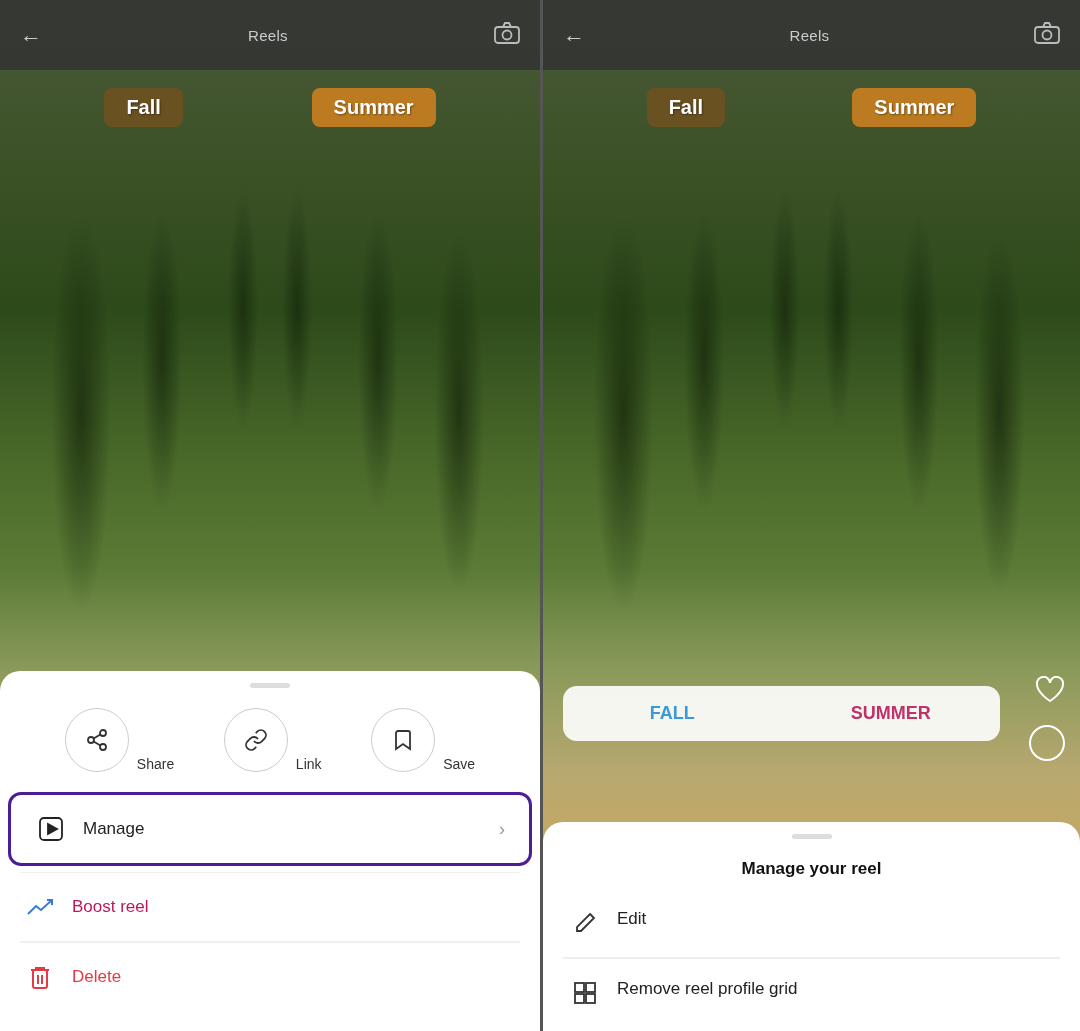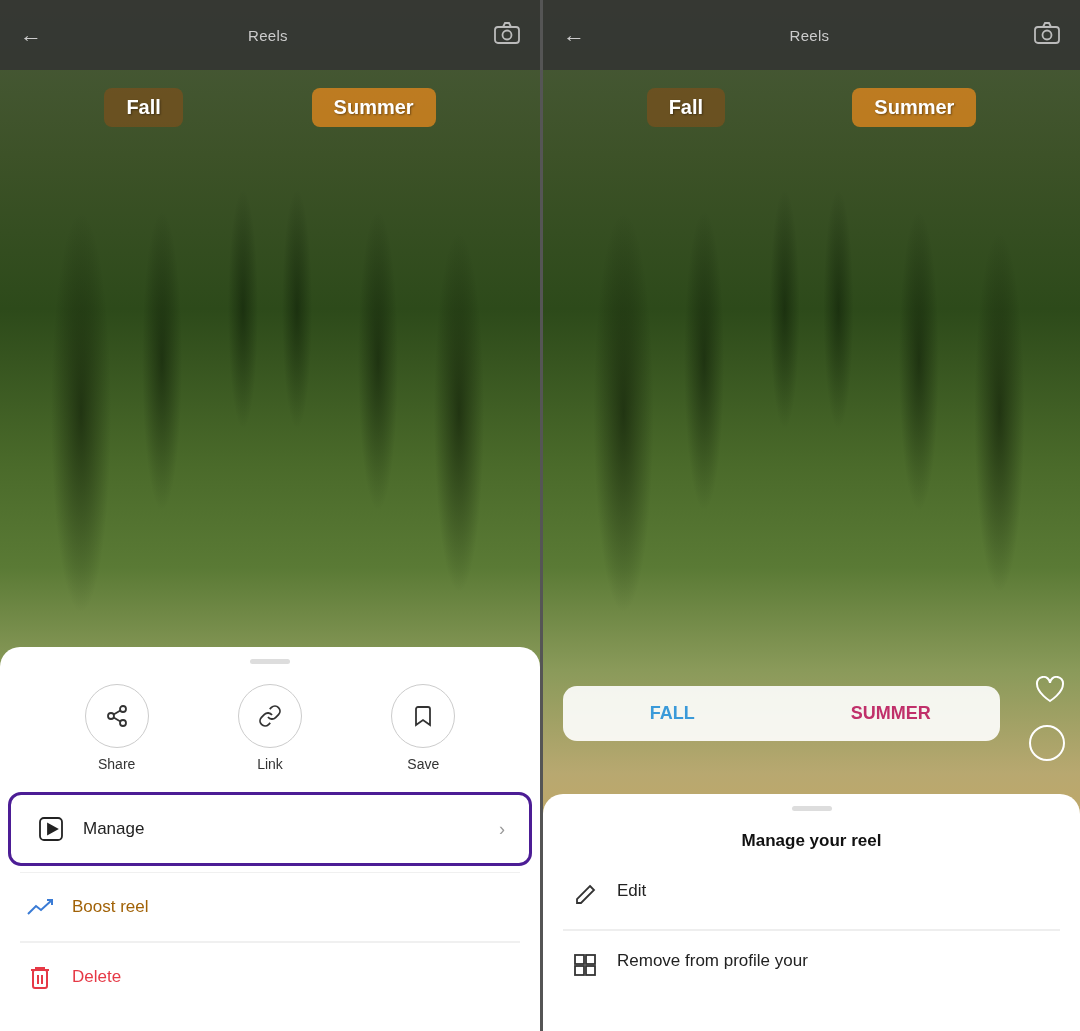--- a/index.html
+++ b/index.html
@@ -134,22 +134,22 @@
 
     
     .action-buttons {
       display: flex;
       justify-content: space-around;
       padding: 0 40px;
       margin-bottom: 20px;
     }
     .action-btn {
       display: flex;
-      flex-direction: column;
-      align-items: center;
+      flex-direction: row;
+      align-items: flex-end;
       gap: 8px;
       cursor: pointer;
     }
     .action-circle {
       width: 64px;
       height: 64px;
       border-radius: 50%;
       border: 1.5px solid #ccc;
       display: flex;
       align-items: center;
@@ -185,21 +185,21 @@
     }
     .menu-text {
       font-size: 17px;
       color: #222;
       flex: 1;
     }
     .menu-chevron {
       color: #999;
       font-size: 18px;
     }
-    .menu-text-blue { color: #a16207; }
+    .menu-text-blue { color: #be185d; }
     .menu-text-red { color: #e63946; }
     .menu-icon-blue { color: #3a7bd5; }
     .menu-icon-red { color: #e63946; }
     .divider {
       height: 1px;
       background: #f0f0f0;
       margin: 0 20px;
     }
 
     
@@ -259,21 +259,21 @@
     }
 
     
     .manage-sheet {
       position: absolute;
       bottom: 0;
       left: 0;
       right: 0;
       background: white;
       border-radius: 20px 20px 0 0;
-      padding: 12px 0 32px;
+      padding: 12px 0 4px;
       z-index: 20;
     }
     .manage-title {
       text-align: center;
       font-size: 17px;
       font-weight: 600;
       color: #111;
       margin-bottom: 10px;
       padding: 0 20px;
     }
@@ -464,16 +464,16 @@
 
     <div class="manage-item">
       <span class="manage-item-icon">
         <svg width="24" height="24" viewBox="0 0 24 24" fill="none" stroke="#333" stroke-width="1.8">
           <rect x="2" y="2" width="9" height="9"></rect>
           <rect x="13" y="2" width="9" height="9"></rect>
           <rect x="2" y="13" width="9" height="9"></rect>
           <rect x="13" y="13" width="9" height="9"></rect>
         </svg>
       </span>
-      <span class="manage-item-text">Remove from profile your</span>
+      <span class="manage-item-text">Remove reel profile grid</span>
     </div>
   </div>
 </div>
 
 </body></html>

